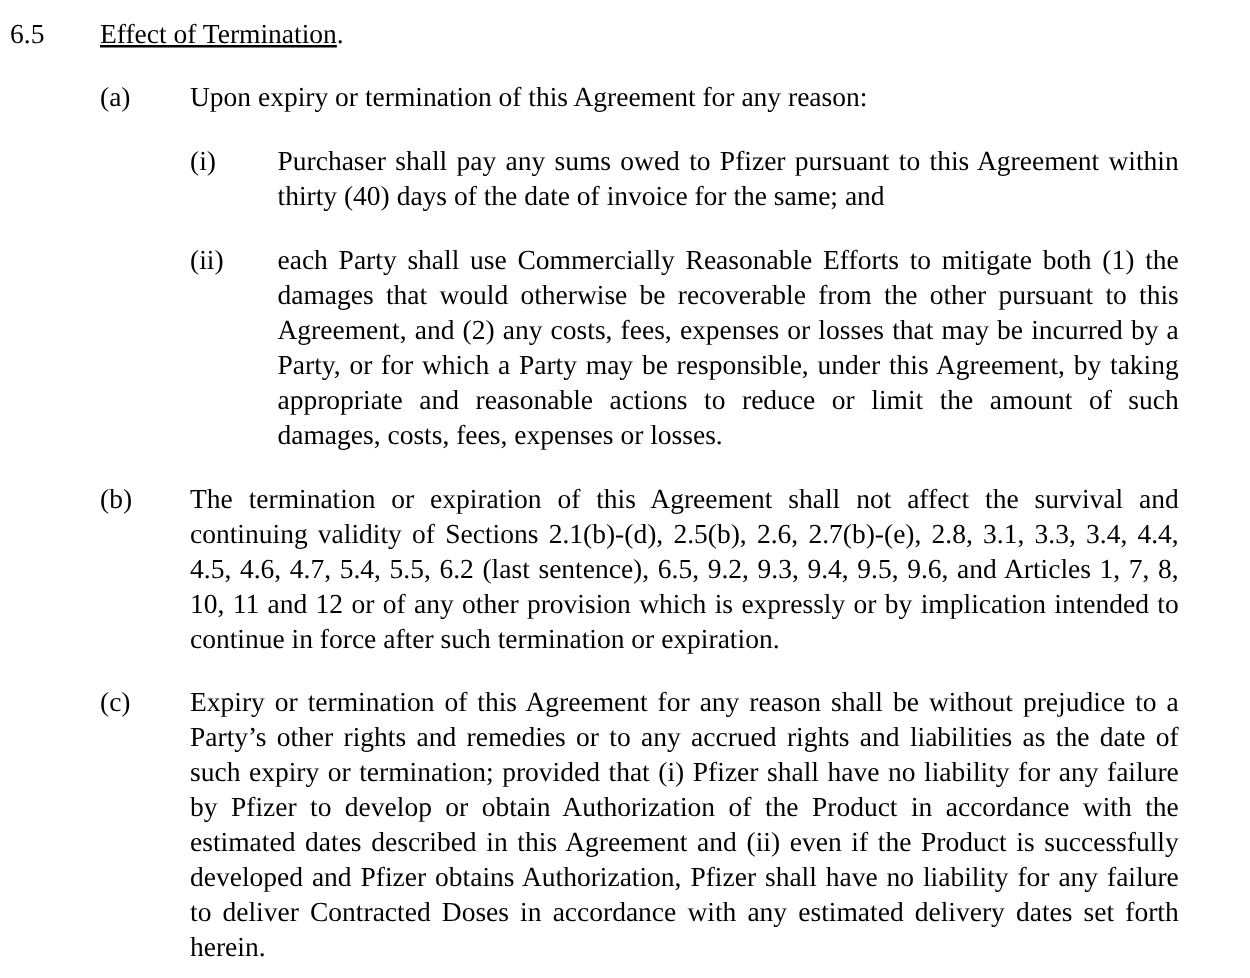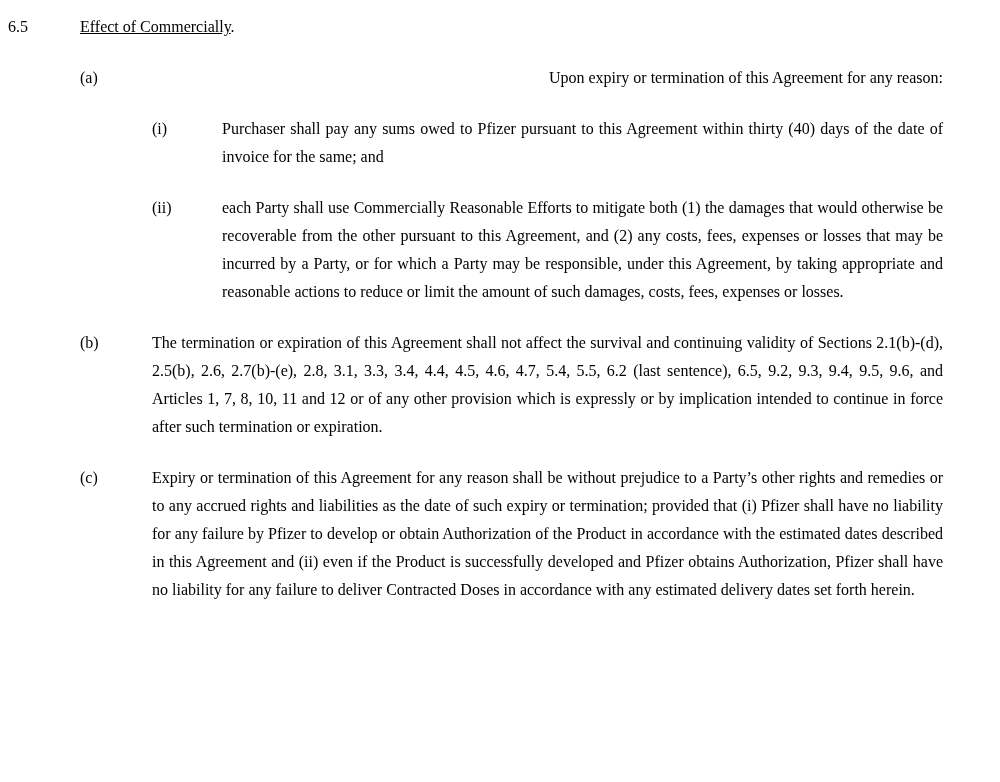--- a/index.html
+++ b/index.html
@@ -9,21 +9,21 @@
   }
   .page {
     position: relative;
     width: 1000px;
     height: 782px;
     box-sizing: border-box;
     padding: 13px 57px 20px 0;
     background: #ffffff;
     color: #000000;
     font-family: "Liberation Serif", "DejaVu Serif", serif;
-    font-size: 16px;
+    font-size: 22px;
     line-height: 28px;
     overflow: hidden;
   }
   .heading-row {
     position: relative;
     padding-left: 80px;
     margin-bottom: 23px;
   }
   .section-num {
     position: absolute;
@@ -53,31 +53,31 @@
   }
   .level2 > .item-label {
     position: absolute;
     left: 152px;
     top: 0;
   }
   .item-text {
     text-align: justify;
   }
   .item-text.single-line {
-    text-align: right;
+    text-align: left;
   }
 </style>
 </head>
 <body>
 
 <div class="page">
 
   <div class="heading-row">
     <span class="section-num">6.5</span>
-    <span><span class="section-title-underline">Effect of Commercially</span><span>.</span></span>
+    <span><span class="section-title-underline">Effect of Termination</span><span>.</span></span>
   </div>
 
   <div class="para level1">
     <span class="item-label">(a)</span>
     <div class="item-text single-line">Upon expiry or termination of this Agreement for any reason:</div>
   </div>
 
   <div class="para level2">
     <span class="item-label">(i)</span>
     <div class="item-text">Purchaser shall pay any sums owed to Pfizer pursuant to this Agreement within thirty (40) days of the date of invoice for the same; and</div>

